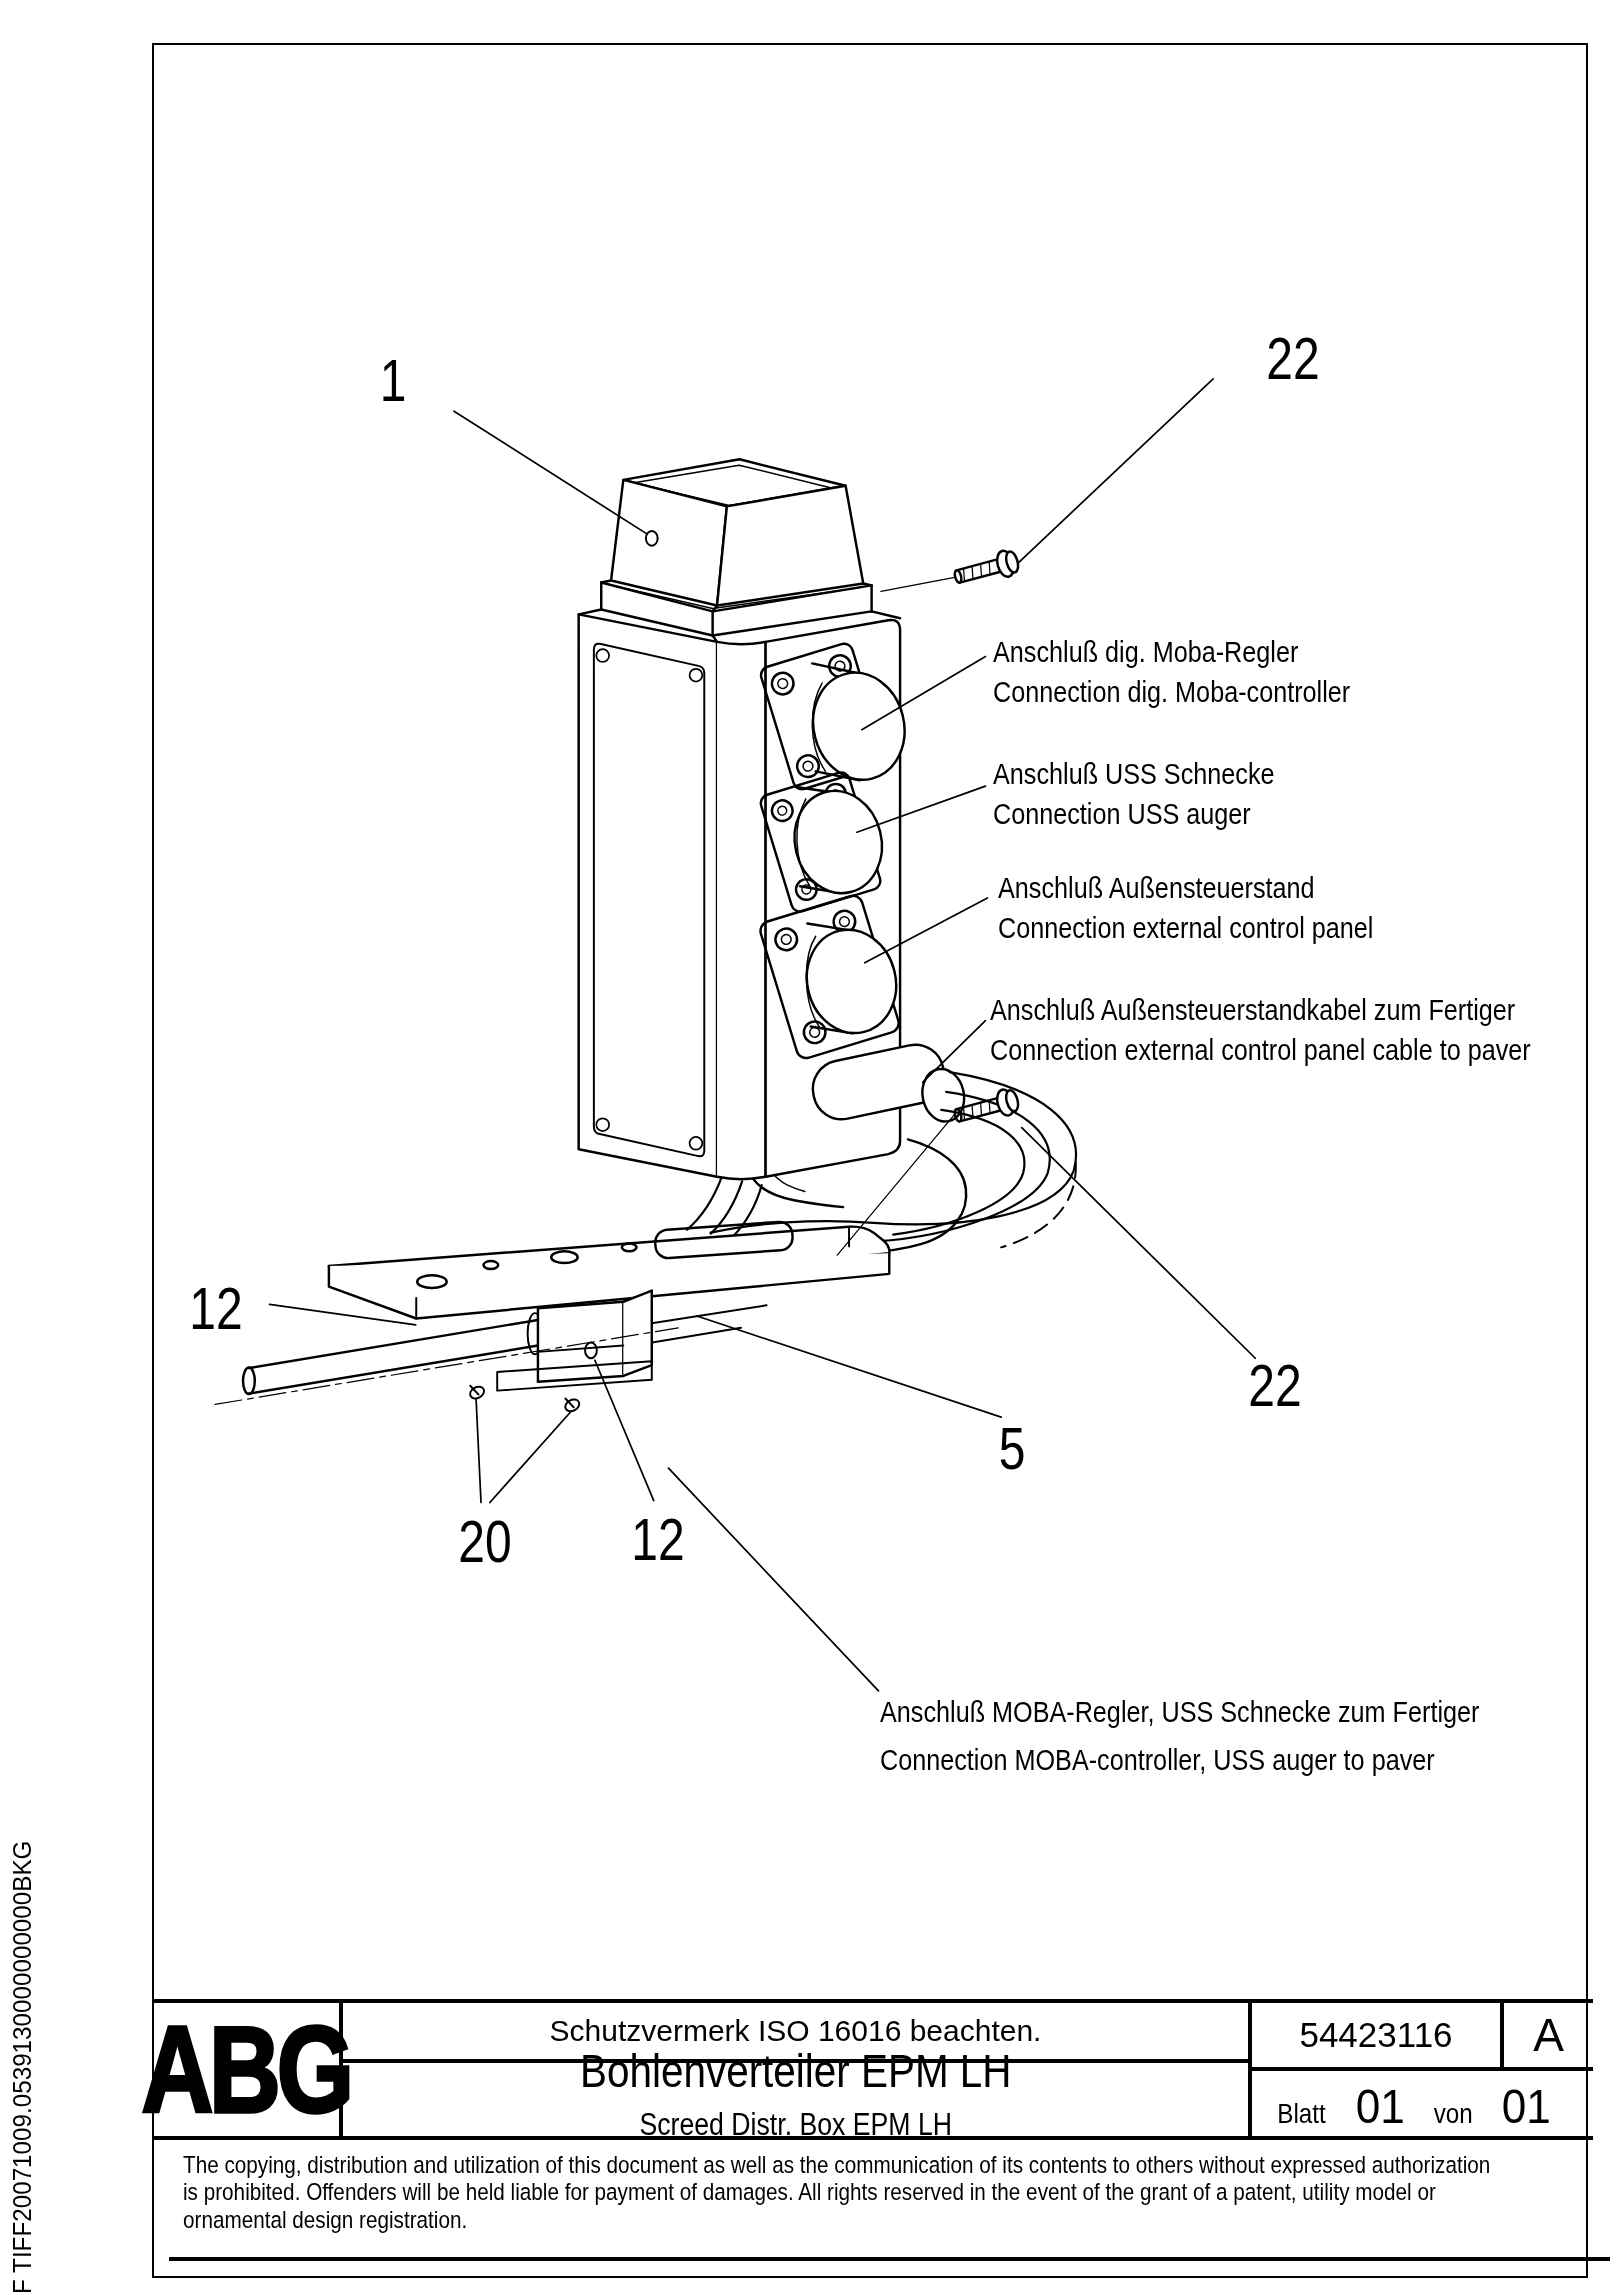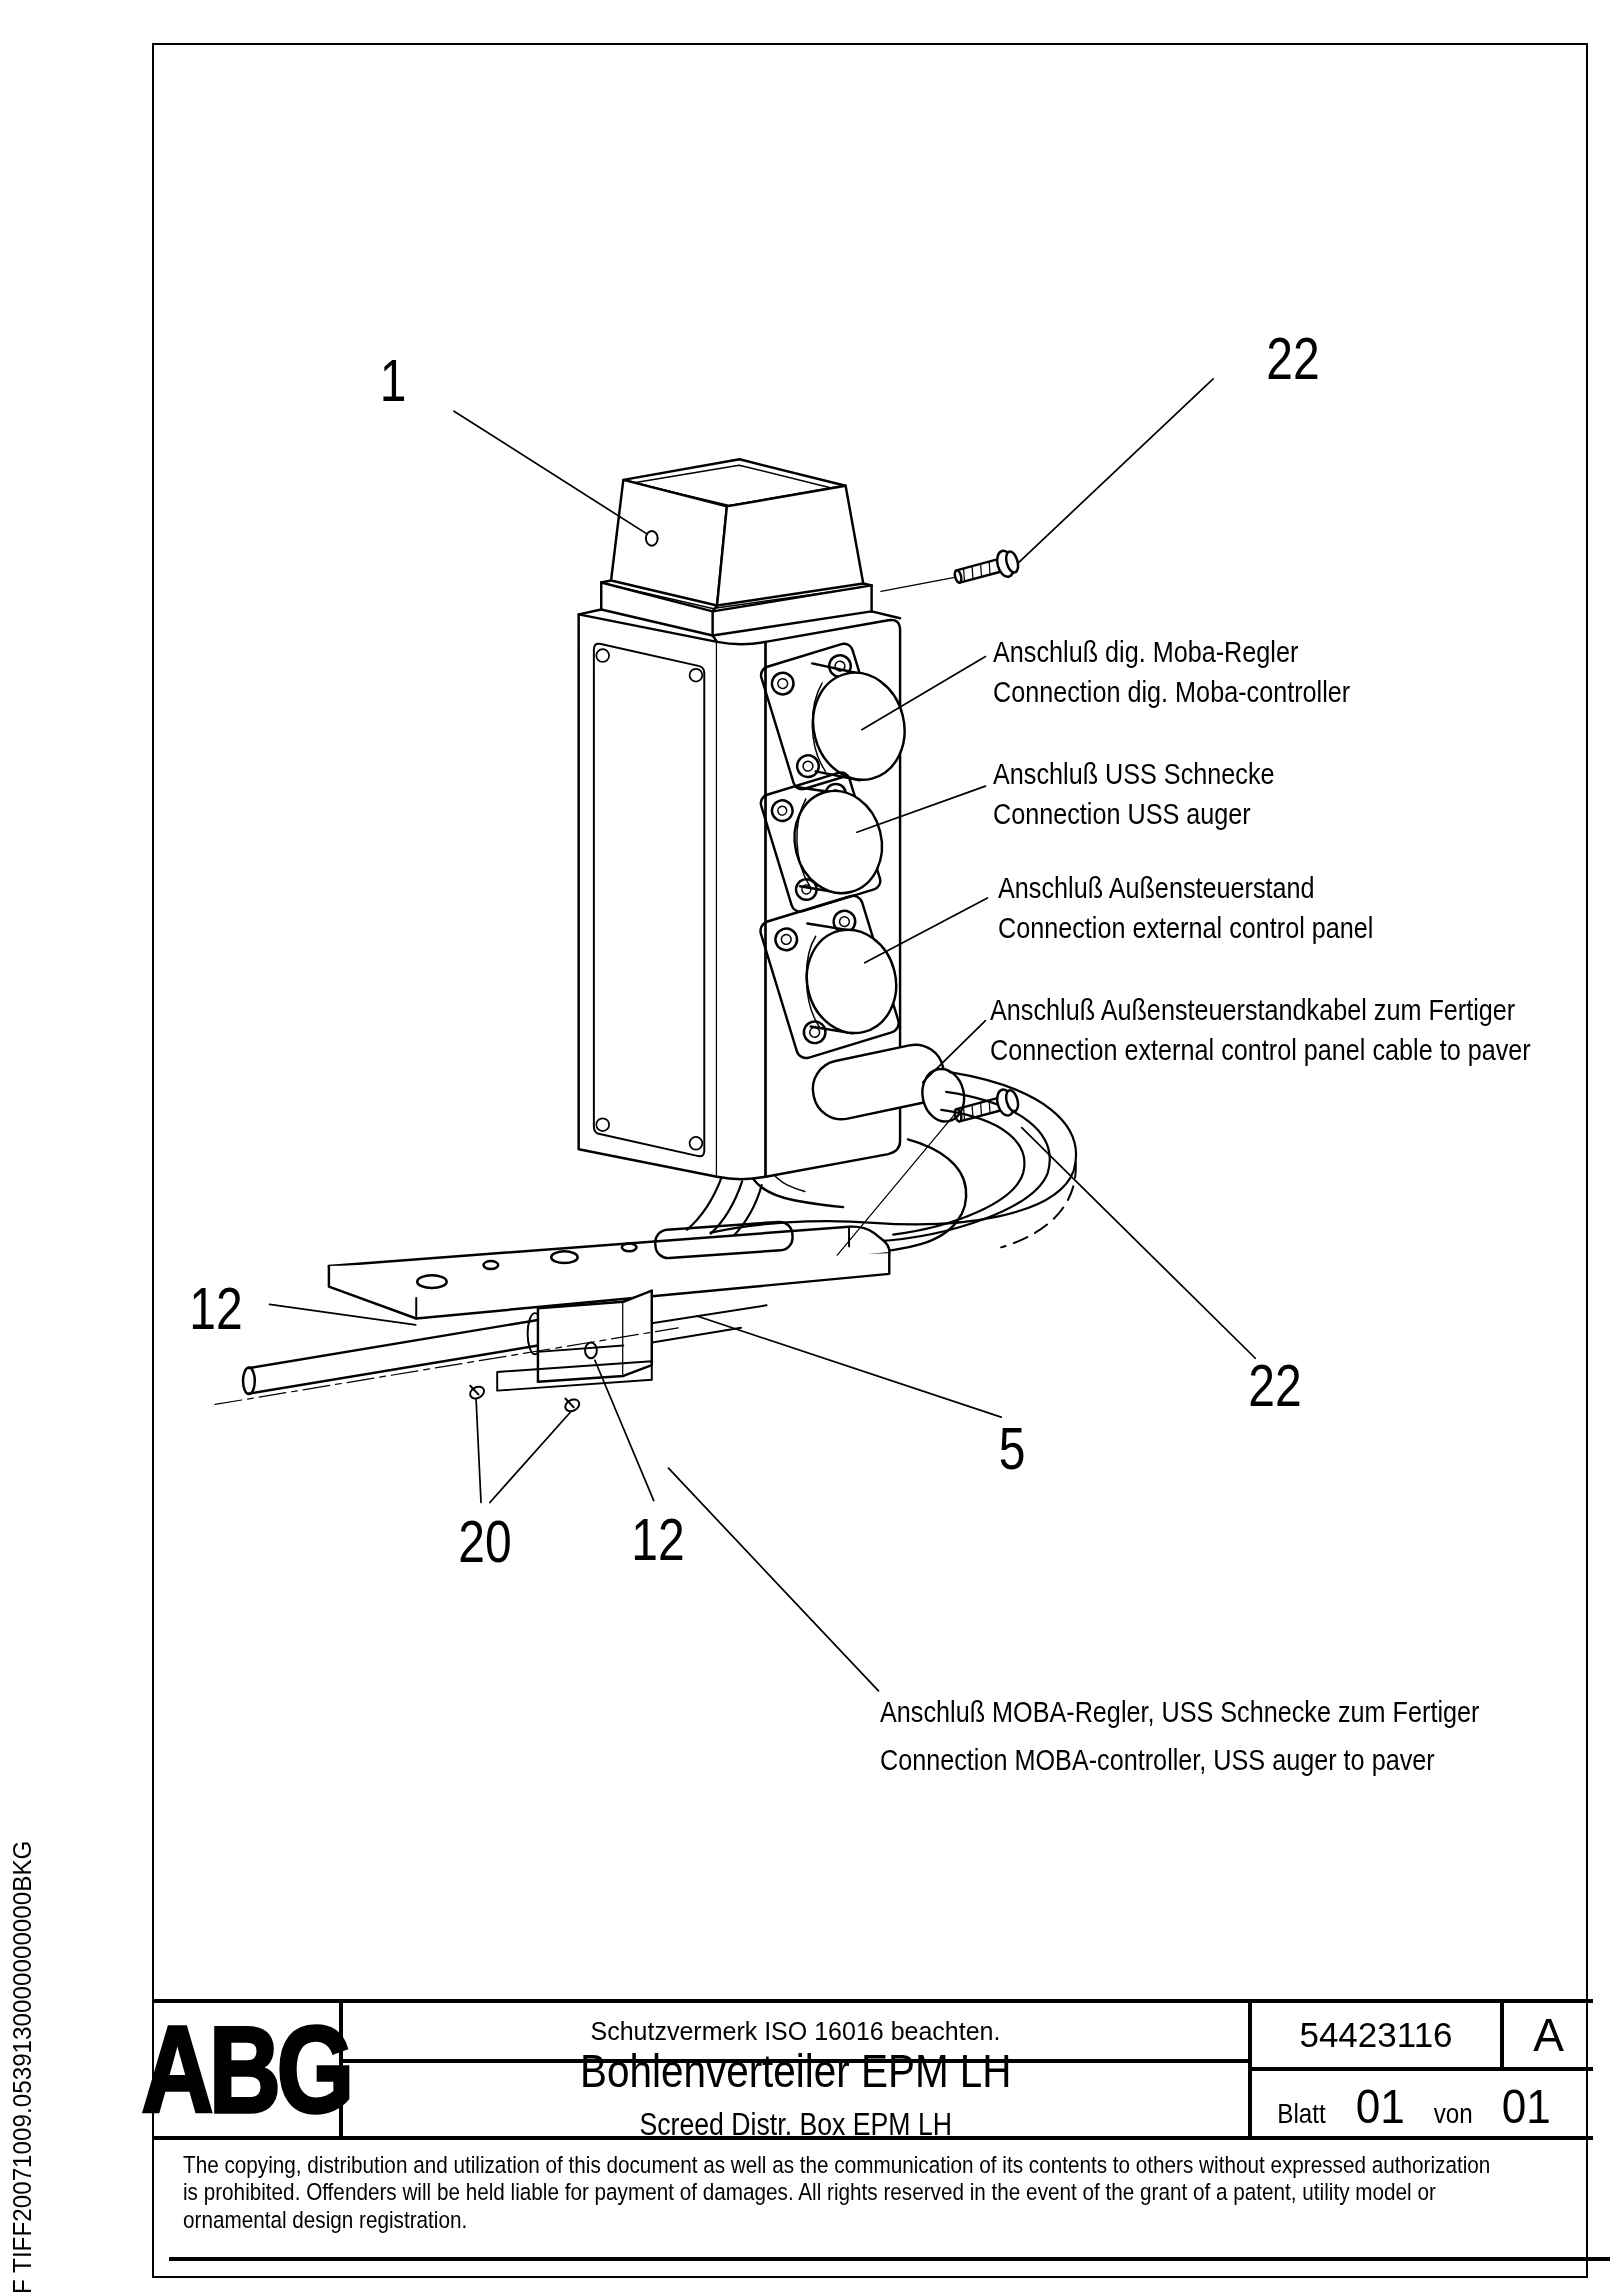--- a/index.html
+++ b/index.html
@@ -14,21 +14,21 @@
               transform:scaleX(0.84);transform-origin:left top;}
   .conn-label.wide-gap{line-height:48px;}
 
   
   .tb{position:absolute;left:152px;top:1999px;width:1441px;height:141px;border-top:4.4px solid #000;border-bottom:4.4px solid #000;box-sizing:border-box;}
   .tb-cell{position:absolute;top:0;height:100%;box-sizing:border-box;}
   .tb-logo{left:0;width:191px;border-right:4.4px solid #000;display:flex;align-items:center;justify-content:center;}
   .logo-text{font-size:117px;font-weight:bold;letter-spacing:-4.9px;transform:scaleX(0.85) scaleY(1.04);-webkit-text-stroke:3.4px #000;}
   .tb-middle{left:191px;width:909px;border-right:4.4px solid #000;}
   .tb-protect{position:absolute;left:0;top:0;width:100%;height:60px;border-bottom:4.4px solid #000;box-sizing:border-box;
-              display:flex;align-items:center;justify-content:center;font-size:25px;}
+              display:flex;align-items:center;justify-content:center;font-size:30px;}
   .tb-titles{position:absolute;left:0;top:44px;width:100%;height:92px;display:flex;flex-direction:column;align-items:center;justify-content:center;gap:8.8px;}
   .tb-title-de{font-size:47px;transform:scaleX(0.86);}
   .tb-title-en{font-size:31px;transform:scaleX(0.86);}
   .tb-right{left:1100px;width:341px;}
   .tb-docrow{position:absolute;left:0;top:0;width:100%;height:68px;border-bottom:4.4px solid #000;box-sizing:border-box;}
   .tb-docnum{position:absolute;left:0;top:0;width:252px;height:100%;border-right:4.4px solid #000;box-sizing:border-box;
              display:flex;align-items:center;justify-content:center;font-size:35px;transform-origin:center;}
   .tb-rev{position:absolute;left:252px;top:0;width:89px;height:100%;display:flex;align-items:center;justify-content:center;font-size:46px;}
   .tb-sheetrow{position:absolute;left:0;top:68px;width:100%;height:68px;display:flex;align-items:baseline;padding:6.9px 0 0 21.6px;box-sizing:border-box;gap:24px;}
   .tb-sheetrow .small{font-size:27.5px;transform:scaleX(0.88);}

